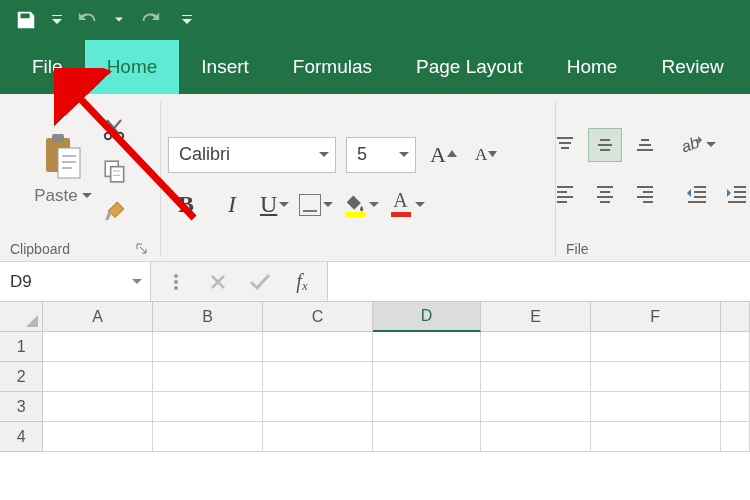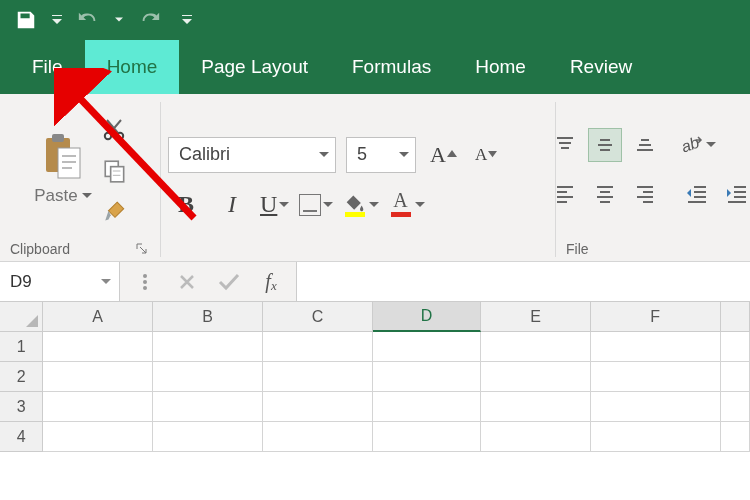--- a/index.html
+++ b/index.html
@@ -177,21 +177,21 @@
   }
   
   .fbar {
     height: 40px;
     border-bottom: 1px solid #ccc;
     display: flex;
     align-items: stretch;
     background: #fff;
   }
   .namebox {
-    width: 120px;
+    width: 151px;
     border-right: 1px solid #ccc;
     display: flex;
     align-items: center;
     padding: 0 8px 0 10px;
     font-size: 17px;
     color: #333;
     justify-content: space-between;
     background:#fff;
   }
   .fbar-btns {
@@ -297,22 +297,23 @@
   <div class="qat-drop" style="margin-left:6px;">
     <svg width="10" height="10" viewBox="0 0 10 10">
         <path fill="#fff" d="M0 0h10v1H0zM0 4l5 5 5-5H0z"></path>
       </svg>
   </div>
 </div>
 
 <div class="tabbar">
   <div class="tab">File</div>
   <div class="tab active">Home</div>
+  <div class="tab">Insert</div>
+  <div class="tab">Formulas</div>
   <div class="tab">Page Layout</div>
-  <div class="tab">Formulas</div>
   <div class="tab">Home</div>
   <div class="tab">Review</div>
 </div>
 
 <div class="ribbon">
 
   <div class="group" style="width:160px;">
     <div class="group-body">
       <div class="paste-big">
         <svg width="42" height="50" viewBox="0 0 42 50">

